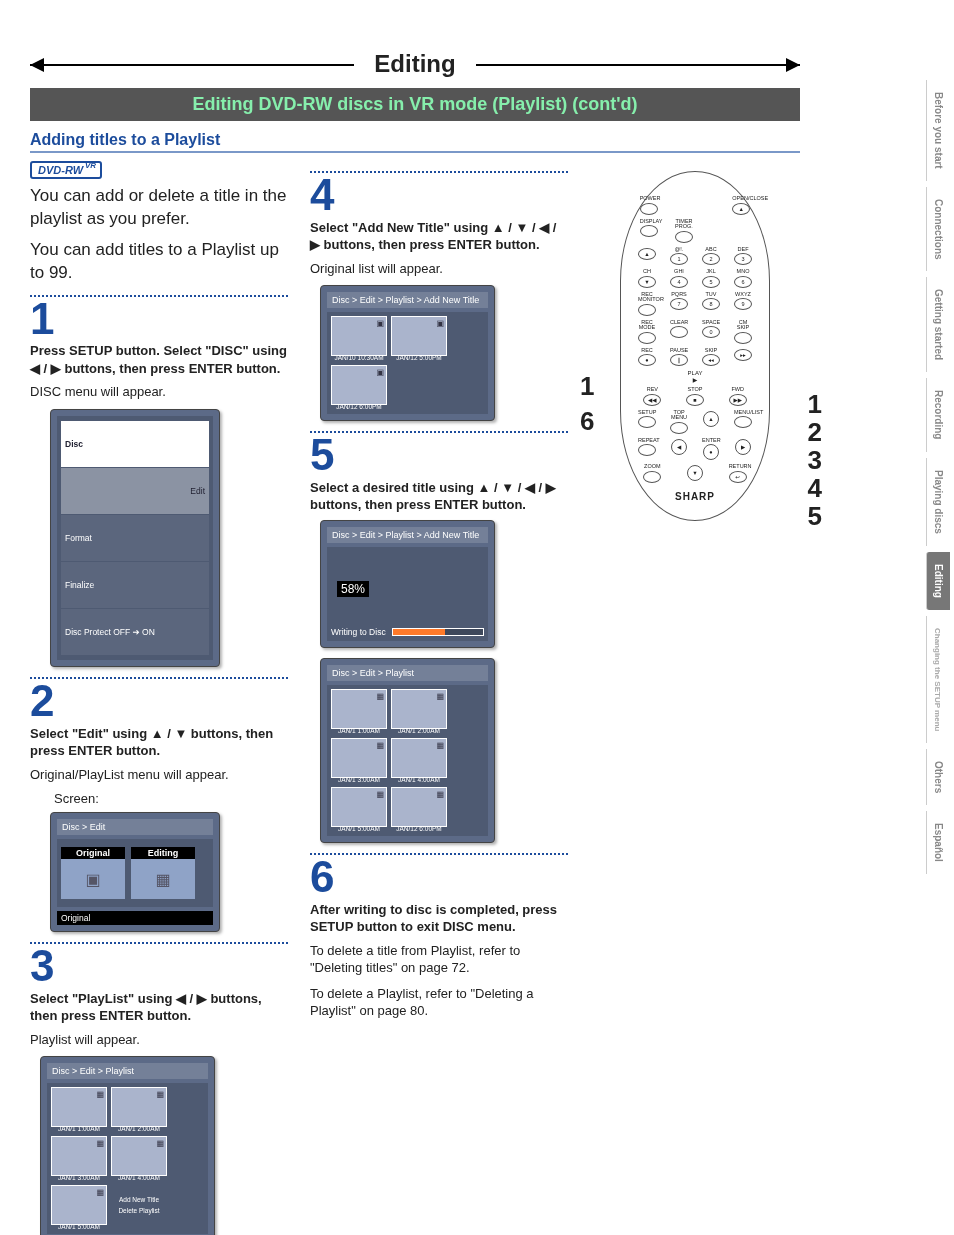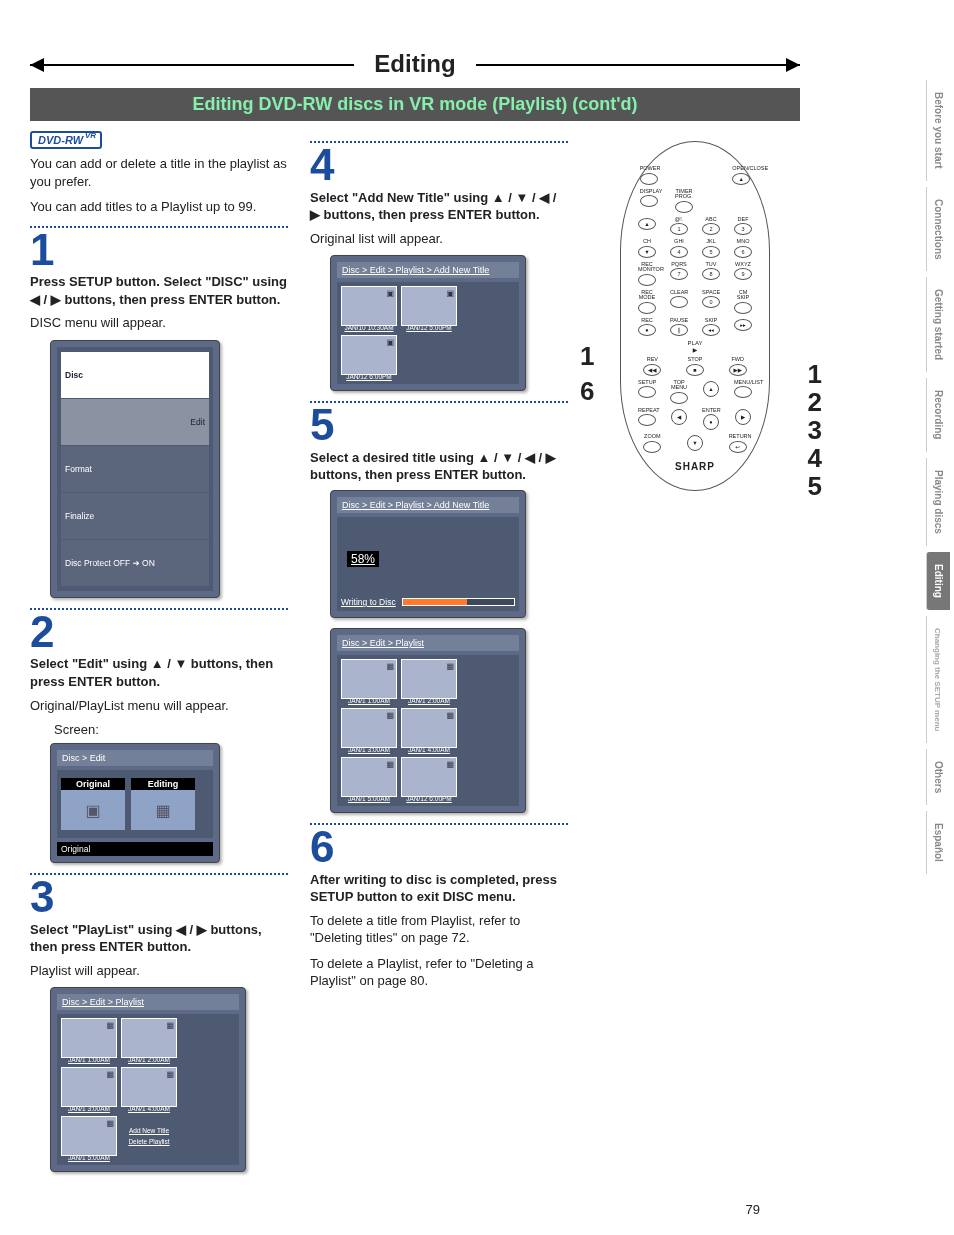--- a/index.html
+++ b/index.html
@@ -100,21 +100,21 @@
     border-radius:3px;
     padding:1px 6px;
     color:#1c4c9c;
     font-weight:bold;
     font-style:italic;
     font-size:11px;
     margin-bottom:6px;
     position:relative;
   }
   .badge-sup { font-size:8px; position:relative; top:-6px; left:2px; color:#1c4c9c; font-weight:bold;font-style:italic;}
-  .intro { font-size: 13px; margin-bottom: 8px; line-height: 1.35; }
+  .intro { font-size: 17px; margin-bottom: 8px; line-height: 1.35; }
   .dots {
     border: none;
     border-top: 2px dotted #1c4c9c;
     margin: 10px 0 2px 0;
   }
   .step-num {
     color: #1c4c9c;
     font-size: 44px;
     font-weight: bold;
     line-height: 0.9;
@@ -132,21 +132,21 @@
     border: 1px solid #444;
     border-radius: 4px;
     background: #5c6a87;
     color: #fff;
     font-size: 9px;
     padding: 6px;
     margin: 6px 0 10px 20px;
     width: 170px;
     box-shadow: 2px 2px 3px rgba(0,0,0,.3);
   }
-  .screenshot.wider { width: 196px;  text-decoration: underline;}
+  .screenshot.wider { width: 175px; margin-left: 10px;}
   .ss-header { background: rgba(255,255,255,.15); padding: 3px 5px; font-size:9px; margin-bottom:4px;}
   .ss-body { background: rgba(0,0,0,.15); padding: 4px; min-height: 60px; }
   .ss-list div { background: rgba(255,255,255,.08); padding:18px 4px; margin:1px 0; font-size:8.5px;}
   .ss-list .hi { background: rgba(255,255,255,.35); color:#223;text-align:right;}
   .thumb-grid { display:flex; flex-wrap:wrap; gap:4px; }
   .thumb {
     width: 56px; height: 40px;
     background: #aab4cc;
     border: 1px solid #fff;
     position: relative;
@@ -216,20 +216,21 @@
 
 <div class="page">
 
   <div class="banner-wrap">
     <div class="banner-line"></div>
     <span class="banner-title">Editing</span>
   </div>
 
   <div class="subbanner">Editing DVD-RW discs in VR mode (Playlist) (cont'd)</div>
 
+  <div class="section-title">Adding titles to a Playlist</div>
 
   <div class="columns">
 
     <div class="col">
       <span class="badge">
         <span>DVD-RW</span><span class="badge-sup">VR</span>
       </span>
       <p class="intro">You can add or delete a title in the playlist as you prefer.</p>
       <p class="intro">You can add titles to a Playlist up to 99.</p>
 

